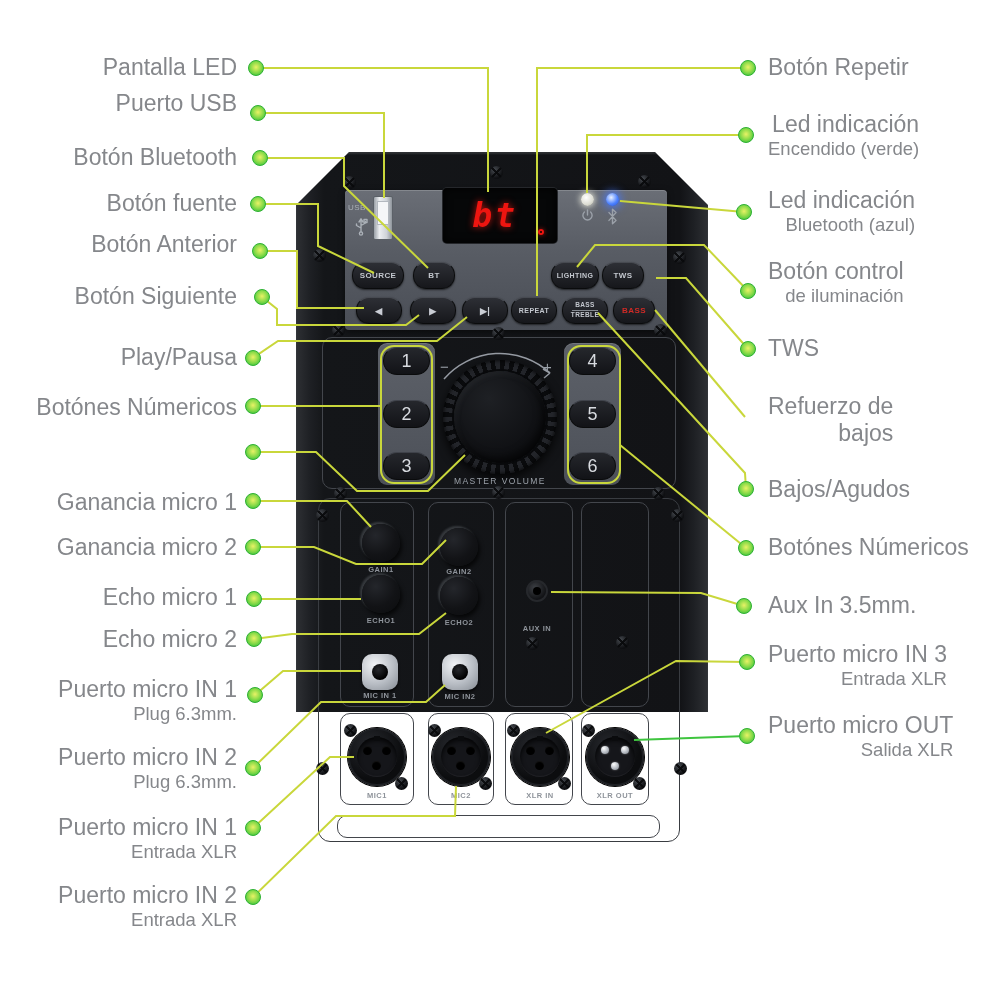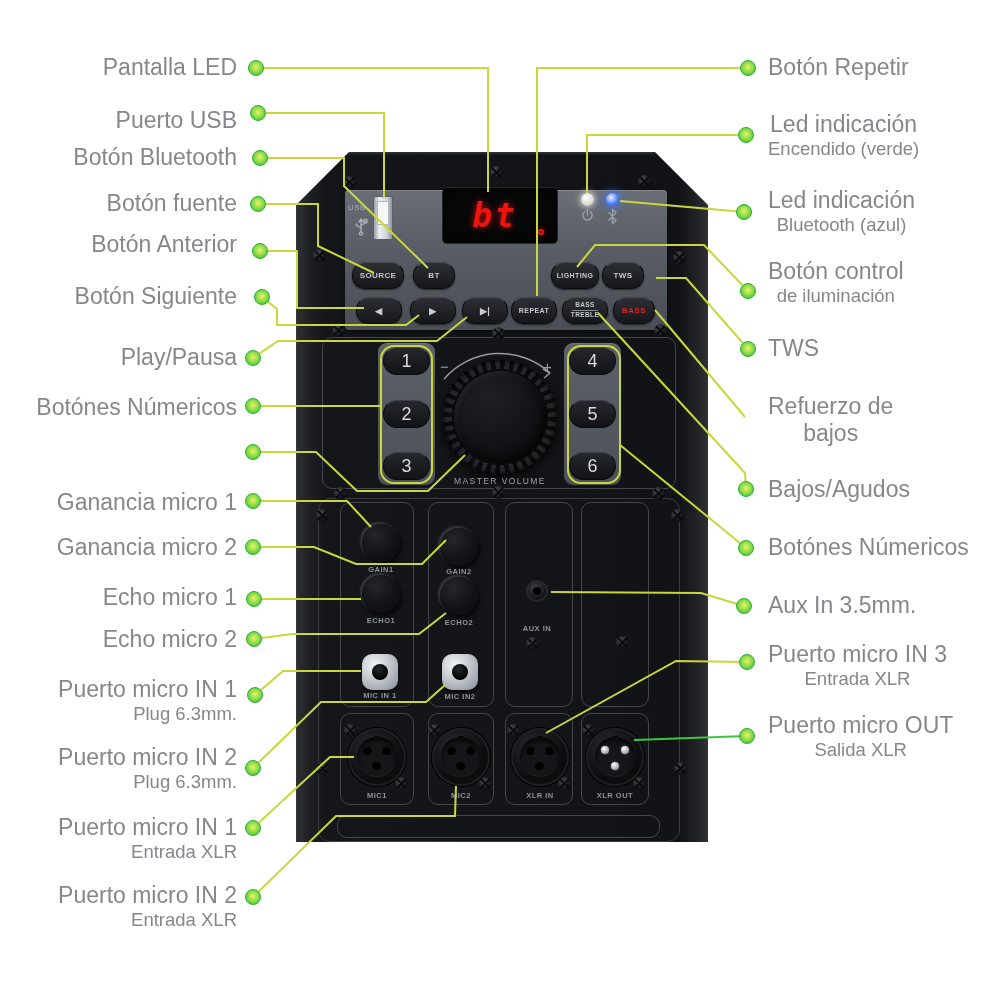--- a/index.html
+++ b/index.html
@@ -1,30 +1,30 @@
 <!DOCTYPE html>
 <html style="--c-line_yellow: #c9d73b; --c-line_green: #3fc53f; --c-dot_green: #46c93e; --c-display_red: #ee1510; --c-bass_red: #d02a26; --c-led_power: #f2f2ea; --c-led_bluetooth: #4d82ff; --c-label_gray: #85878b;"><head>
 <meta charset="utf-8">
 <style>
   html,body{margin:0;padding:0;background:#fff;}
   .stage{position:relative;width:1000px;height:1000px;background:#fff;overflow:hidden;
          font-family:"Liberation Sans",sans-serif;}
   
   .lbl{position:absolute;font-size:23px;color:#85878b;line-height:1.16;white-space:nowrap;}
   .lbl.left{right:763px;text-align:right;}
-  .lbl.right{left:768px;text-align:center;}
+  .lbl.right{left:768px;text-align:right;}
   .lbl .sub{display:block;font-size:18.5px;}
   
   svg.overlay{position:absolute;left:0;top:0;z-index:5;pointer-events:none;}
   .line-y{fill:none;stroke:var(--c-line_yellow,#c9d73b);stroke-width:2;}
   .line-g{fill:none;stroke:var(--c-line_green,#3fc53f);stroke-width:2;}
   .cbox{fill:none;stroke:var(--c-line_yellow,#c9d73b);stroke-width:2;}
   .dot{fill:url(#dotg);stroke:#2fb135;stroke-width:1;}
   
-  .speaker{position:absolute;left:296px;top:152px;width:412px;height:690px;z-index:1;
+  .speaker{position:absolute;left:296px;top:152px;width:412px;height:560px;z-index:1;
     background:linear-gradient(90deg,#2e3034 0px,#1e2024 14px,#141619 28px,#121316 384px,#1e2024 398px,#2e3034 412px);
     clip-path:polygon(53px 0px,359px 0px,412px 53px,412px 692px,398px 706px,14px 706px,0px 692px,0px 53px);
     box-shadow:inset 0 2px 2px rgba(130,135,140,.25);}
   .speaker *{position:absolute;box-sizing:border-box;}
   .toppanel{left:49px;top:38px;width:322px;height:140px;border-radius:4px;
     background:linear-gradient(180deg,#6a6e76 0%,#585c64 45%,#4a4e56 100%);
     box-shadow:inset 0 1px 0 rgba(255,255,255,.18),0 2px 6px rgba(0,0,0,.5);}
   .display{left:147px;top:36px;width:114px;height:55px;background:#060708;border-radius:4px;
     box-shadow:inset 0 0 10px #000,0 0 0 1px #25272b;display:flex;align-items:center;justify-content:center;}
   .digits{font-family:"DejaVu Sans Mono",monospace;font-style:italic;font-weight:bold;font-size:33px;
@@ -248,21 +248,21 @@
     <div class="screw" style="left:99px;top:625px"></div>
     <div class="screw" style="left:132px;top:572px"></div>
     <div class="screw" style="left:183px;top:625px"></div>
     <div class="screw" style="left:211px;top:572px"></div>
     <div class="screw" style="left:262px;top:625px"></div>
     <div class="screw" style="left:286px;top:572px"></div>
     <div class="screw" style="left:337px;top:625px"></div>
   </div>
 
   <div class="lbl left" style="top:54px"><span>Pantalla LED</span></div>
-  <div class="lbl left" style="top:107px"><span>Puerto USB</span></div>
+  <div class="lbl left" style="top:90px"><span>Puerto USB</span></div>
   <div class="lbl left" style="top:144px"><span>Botón Bluetooth</span></div>
   <div class="lbl left" style="top:190px"><span>Botón fuente</span></div>
   <div class="lbl left" style="top:231px"><span>Botón Anterior</span></div>
   <div class="lbl left" style="top:283px"><span>Botón Siguiente</span></div>
   <div class="lbl left" style="top:344px"><span>Play/Pausa</span></div>
   <div class="lbl left" style="top:394px"><span>Botónes Númericos</span></div>
   <div class="lbl left" style="top:489px"><span>Ganancia micro 1</span></div>
   <div class="lbl left" style="top:534px"><span>Ganancia micro 2</span></div>
   <div class="lbl left" style="top:584px"><span>Echo micro 1</span></div>
   <div class="lbl left" style="top:626px"><span>Echo micro 2</span></div>

